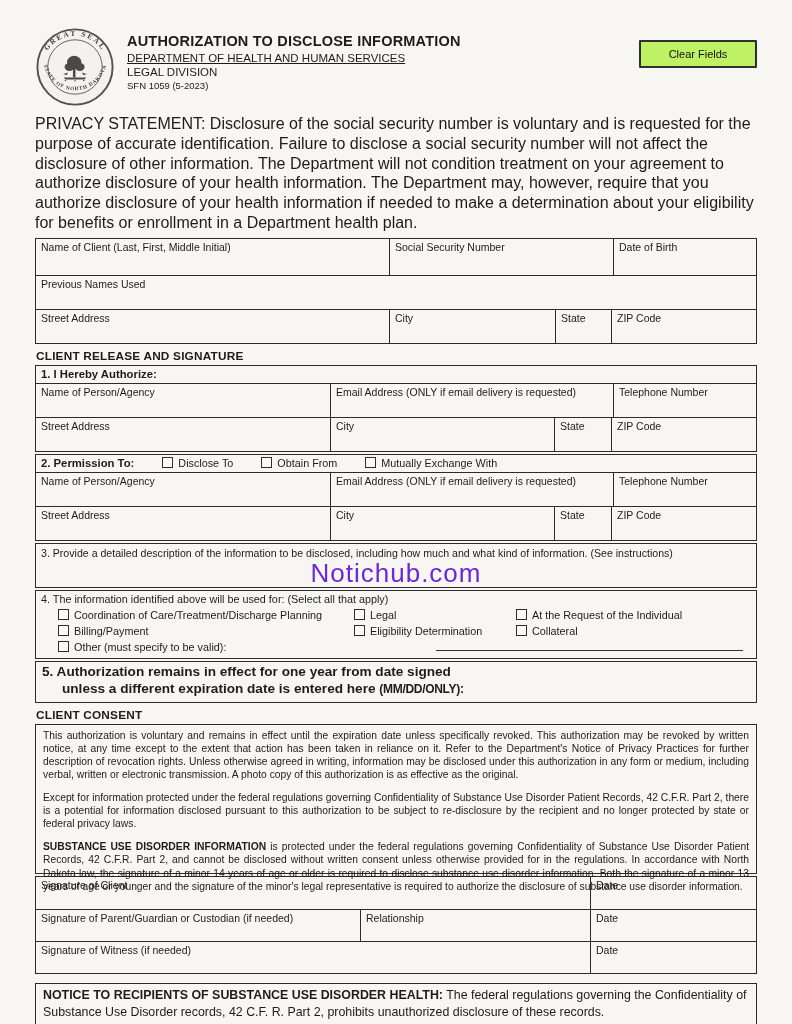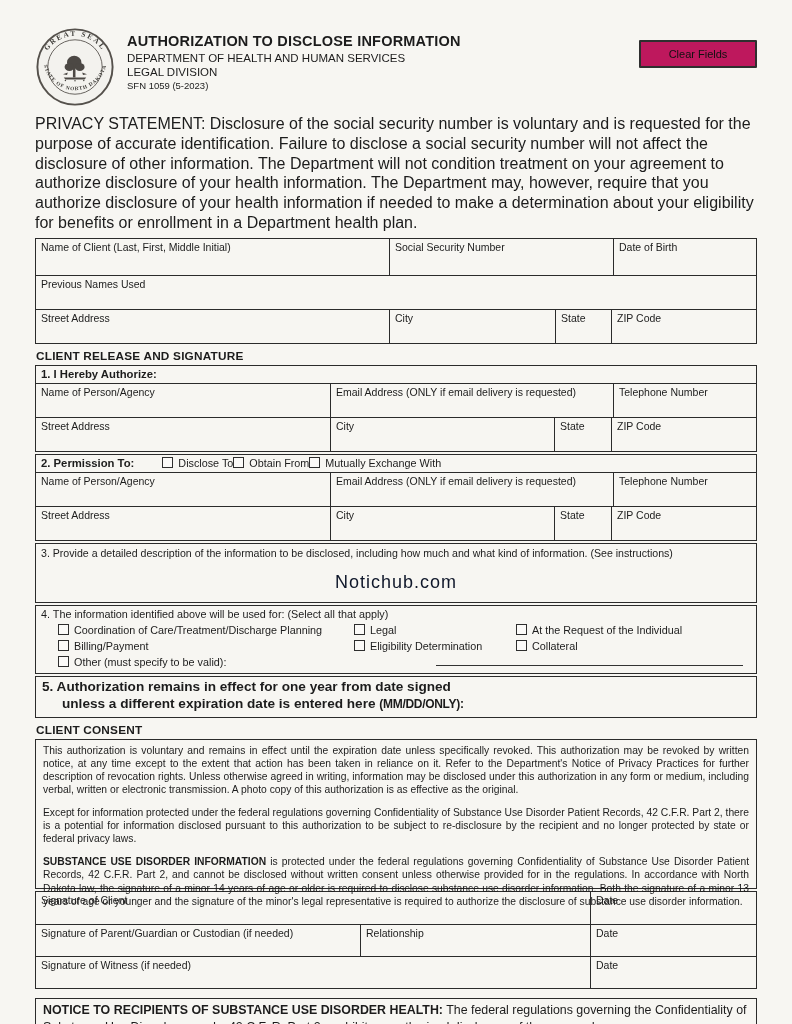--- a/index.html
+++ b/index.html
@@ -9,26 +9,26 @@
     font-family:"Liberation Sans", sans-serif; overflow:hidden; position:relative;
     margin:0 auto;
   }
   .content { padding:27px 35px 0 35px; width:792px; }
 
   
   .hdr { display:flex; align-items:flex-start; }
   .seal { flex:none; }
   .title-block { margin-left:12px; padding-top:6px; }
   .form-title { font-size:14.5px; font-weight:bold; letter-spacing:.2px; }
-  .form-dept { font-size:11.5px; margin-top:3px; }
+  .form-dept { font-size:11.5px; margin-top:3px;text-decoration:underline; }
   .form-div  { font-size:11.5px; margin-top:2px; }
   .form-sfn  { font-size:9.5px;  margin-top:2px; }
   .clear-btn {
     margin-left:auto; margin-top:13px; width:118px; height:28px;
-    background:#be185d; border:2px solid #2f2f2f; border-radius:1px;
+    background:#bef264; border:2px solid #2f2f2f; border-radius:1px;
     font-family:"Liberation Sans", sans-serif; font-size:11px; color:#111; cursor:pointer;
   }
 
   
   .privacy { font-size:16px; line-height:1.24; margin-top:7px; }
 
   
   .tbl { border:1.5px solid #2b2b2b; margin-top:2px; background:transparent; }
   .row { display:flex; }
   .row + .row { border-top:1.5px solid #2b2b2b; }
@@ -43,28 +43,28 @@
 
   .sec-heading { font-size:11.8px; font-weight:bold; margin:5px 0 2px 1px; letter-spacing:.2px; }
 
   .hdr-row { padding:2px 5px 3px 5px; font-size:11px; display:flex; align-items:center; }
   .hdr-row b { font-size:11.3px; }
 
   
   .cb { width:11px; height:11px; border:1.5px solid #2e2e2e; background:#fbfaf8;
         display:inline-block; flex:none; }
   .cb-item { display:inline-flex; align-items:center; gap:5px; font-size:10.8px; }
-  .perm-opts { display:flex; margin-left:28px;align-items:center; }
-
-  
-  .sec3 { height:60px; position:relative; }
+  .perm-opts { display:flex; gap:28px; margin-left:28px;align-items:center; }
+
+  
+  .sec3 { height:45px; position:relative; }
   .sec3 .desc { font-size:10.6px; padding:3px 5px; }
   .watermark {
-    position:absolute; left:50%; top:28px; transform:translateX(-50%);
-    font-size:18px; color:#0f172a; letter-spacing:1px; font-weight:normal;
+    position:absolute; left:50%; top:14px; transform:translateX(-50%);
+    font-size:26px; color:#6d28d9; letter-spacing:1px; font-weight:normal;
     pointer-events:none;
   }
 
   
   .sec4 { padding:2px 5px 5px 5px; }
   .sec4-heading { font-size:10.8px; }
   .sec4-grid { display:grid; grid-template-columns:296px 162px 1fr; row-gap:4px;
                padding-left:17px; margin-top:4px; }
   .sec4-other { display:flex; align-items:flex-end; padding-left:17px; margin-top:4px; }
   .fill-line { flex:1; margin-left:210px; margin-right:8px; border-bottom:1.3px solid #333;

